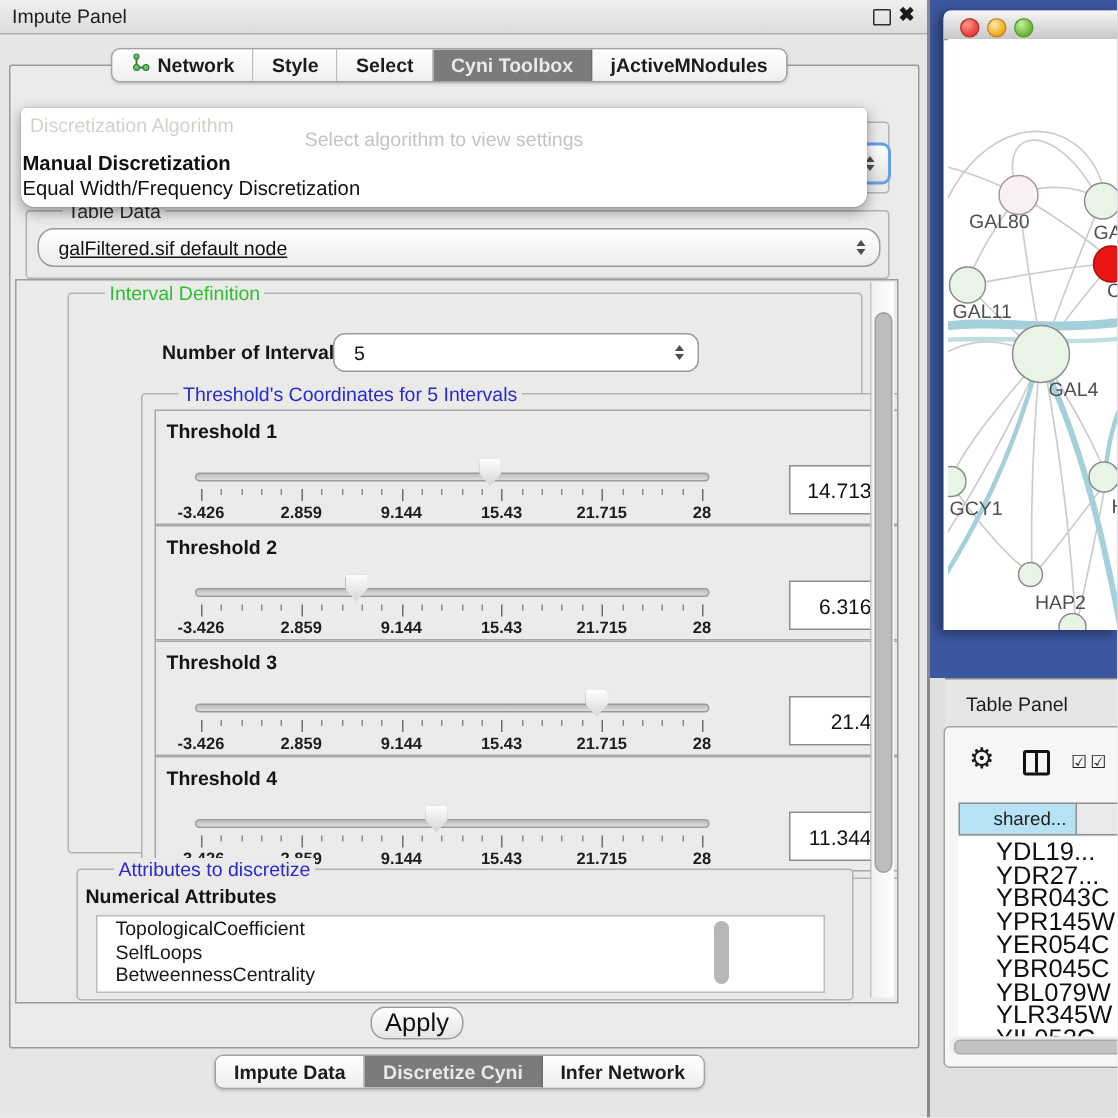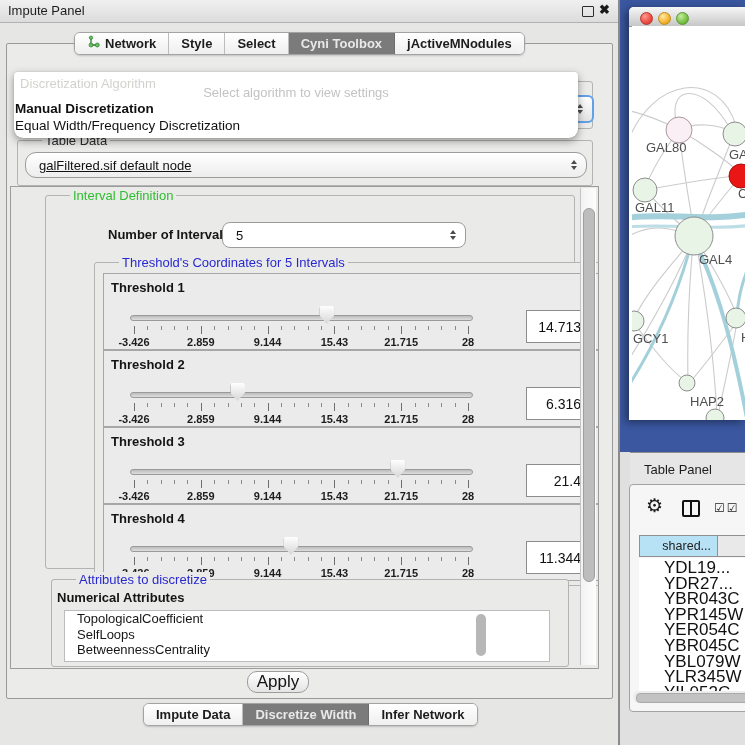--- a/index.html
+++ b/index.html
@@ -401,21 +401,21 @@
         </div>
     </div>
 
     <div id="apply-btn">Apply</div>
 
     <div class="segbar" id="bottom-tabs">
         <div class="seg">
           <span>Impute Data</span>
         </div>
         <div class="seg active">
-          <span>Discretize Width</span>
+          <span>Discretize Cyni</span>
         </div>
         <div class="seg">
           <span>Infer Network</span>
         </div>
       </div>
   </div>
 
   <div id="divider"></div>
 
   <div id="right">

